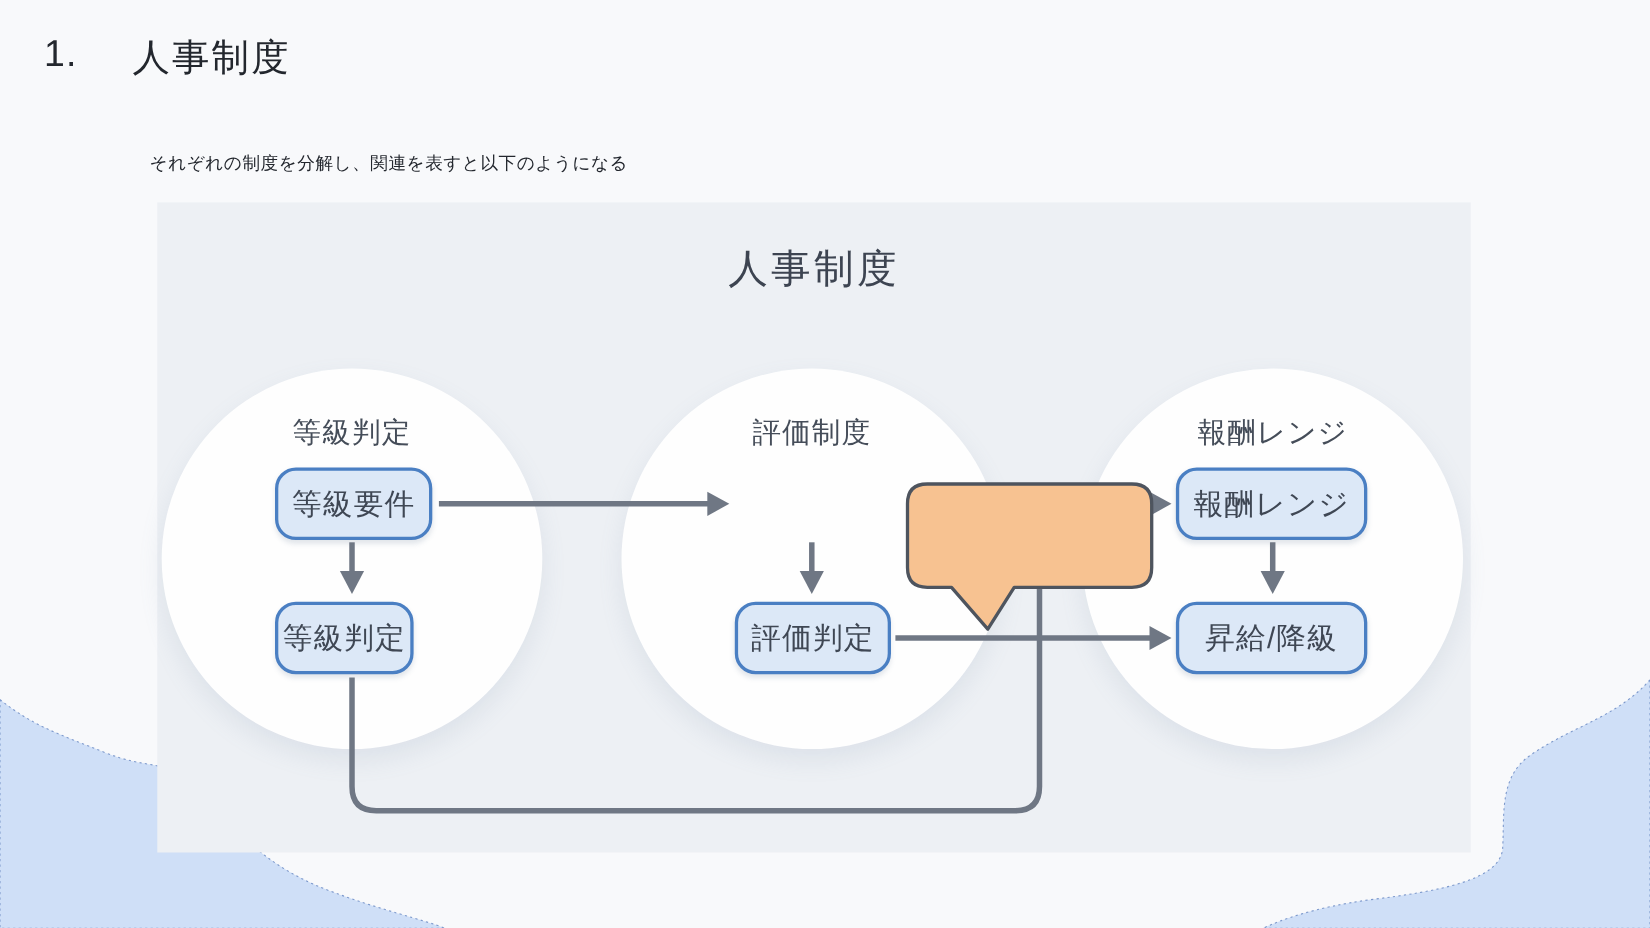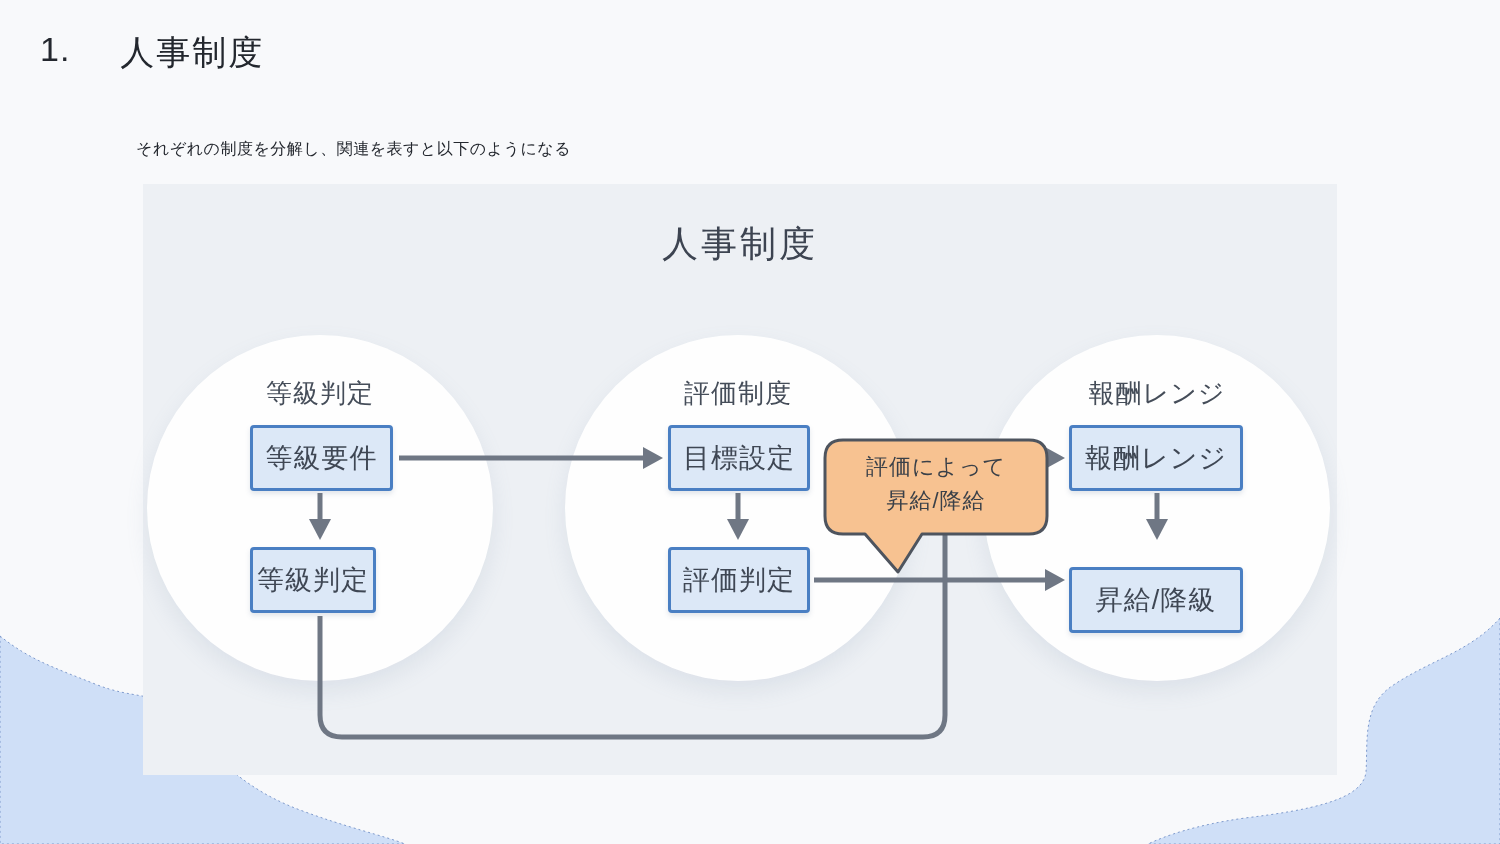--- a/index.html
+++ b/index.html
@@ -35,31 +35,31 @@
   .circle.c3{left:841px;}
   .group-label{
     position:absolute;top:192px;width:346px;text-align:center;
     font-size:26px;color:#454d59;letter-spacing:1px;
   }
   .group-label.g1{left:4px;}
   .group-label.g2{left:422px;}
   .group-label.g3{left:841px;}
   .node{
     position:absolute;height:66px;box-sizing:border-box;
-    background:#dce8f7;border:3px solid #4a7fc3;border-radius:4px;
+    background:#dce8f7;border:3px solid #4a7fc3;border-radius:19px;
     display:flex;align-items:center;justify-content:center;
     font-size:27px;color:#3f4754;letter-spacing:1px;
     box-shadow:0 3px 5px rgba(100,120,150,0.18);
   }
   .n-grade-criteria{left:107px;top:241px;width:143px;}
   .n-grade-decision{left:107px;top:363px;width:126px;}
   .n-goal-setting{left:525px;top:241px;width:142px;}
   .n-eval-decision{left:525px;top:363px;width:142px;}
   .n-salary-range{left:926px;top:241px;width:174px;}
-  .n-raise-demote{left:926px;top:363px;width:174px;margin-top:20px;}
+  .n-raise-demote{left:926px;top:363px;width:174px;}
   .connectors{position:absolute;inset:0;width:1194px;height:591px;pointer-events:none;}
   .callout-text{
     position:absolute;left:682px;top:266px;width:222px;text-align:center;
     font-size:22px;line-height:34px;color:#3a4048;letter-spacing:1px;
   }
 </style>
 </head>
 <body>
 
 <svg class="bg-blobs" viewBox="0 0 1500 844" aria-hidden="true">
@@ -79,21 +79,20 @@
   <div class="circle c1"></div>
   <div class="circle c2"></div>
   <div class="circle c3"></div>
 
   <div class="group-label g1">等級判定</div>
   <div class="group-label g2">評価制度</div>
   <div class="group-label g3">報酬レンジ</div>
 
   <div class="node n-grade-criteria">等級要件</div>
   <div class="node n-grade-decision">等級判定</div>
-  <div class="node n-goal-setting">目標設定</div>
   <div class="node n-salary-range">報酬レンジ</div>
   <div class="node n-eval-decision">評価判定</div>
   <div class="node n-raise-demote">昇給/降級</div>
 
   <svg class="connectors" viewBox="0 0 1194 591">
     <g stroke="#6f7784" stroke-width="5" fill="none">
 
       <path d="M256,274 H502"></path>
 
       <path d="M177,309 V336"></path>
@@ -109,17 +108,13 @@
       <polygon points="166,335 188,335 177,356"></polygon>
       <polygon points="584,335 606,335 595,356"></polygon>
       <polygon points="1003,335 1025,335 1014,356"></polygon>
       <polygon points="902,385 922,396 902,407"></polygon>
       <polygon points="902,263 922,274 902,285"></polygon>
     </g>
 
     <path d="M700,256 H886 Q904,256 904,274 V332 Q904,350 886,350 H779 L755,388 L722,350 H700 Q682,350 682,332 V274 Q682,256 700,256 Z" fill="#f7c291" stroke="#4e545e" stroke-width="3" stroke-linejoin="round"></path>
   </svg>
 
-  <div class="callout-text">
-    <div>評価によって</div>
-    <div>昇給/降給</div>
-  </div>
 </div>
 
 </body></html>

